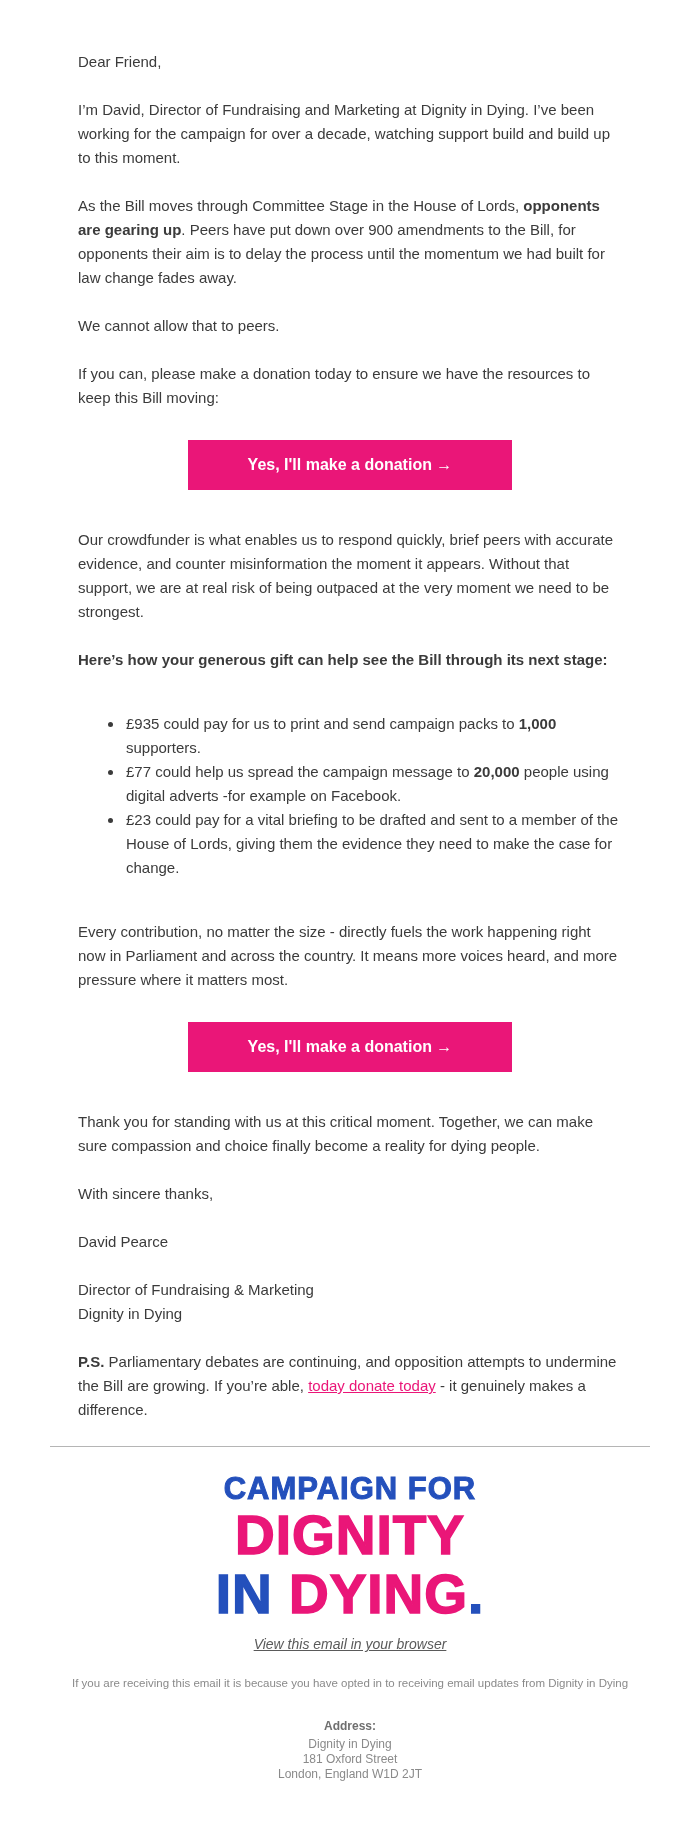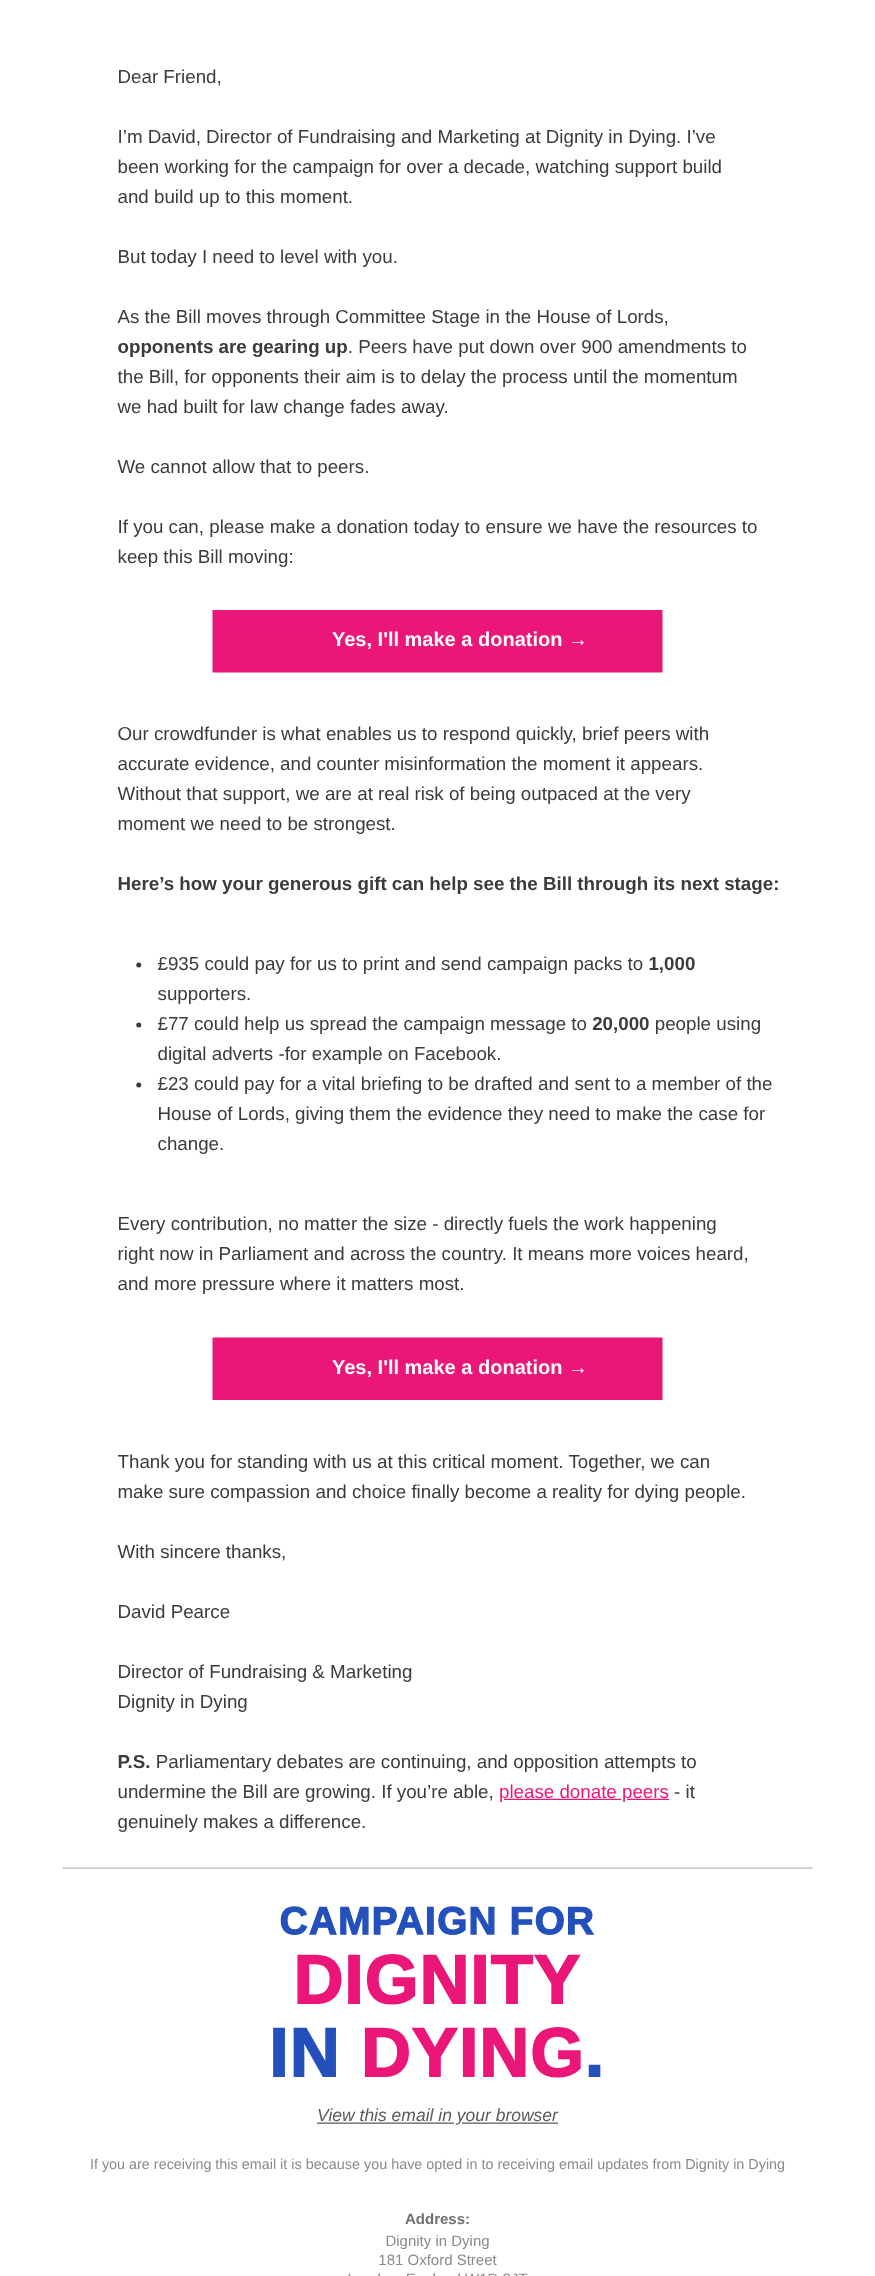--- a/index.html
+++ b/index.html
@@ -5,33 +5,32 @@
   html, body { margin: 0; padding: 0; background: #ffffff; }
   body {
     width: 700px;
     min-height: 1821px;
     font-family: "Liberation Sans", "DejaVu Sans", sans-serif;
     color: var(--ink, #3b3b3b);
   }
   .email { width: 600px; margin: 0 auto; }
   .content { padding: 50px 28px 0; font-size: 15px; line-height: 24px; }
   .content > :first-child { margin-top: 0; }
-  .content p { margin: 24px 16px; }
+  .content p { margin: 24px 0; }
   .content p.heading { white-space: nowrap; }
   .content strong { font-weight: bold; }
   .content ul { margin: 40px 0; padding-left: 46px; }
   .content li { margin: 0; padding-left: 2px; }
   .btn-wrap { margin: 30px 0 38px; text-align: center; }
   .btn {
     display: flex; align-items: center; justify-content: center;
     width: 324px; height: 50px; margin: 0 auto;
     background: var(--pink, #ea1678); color: #ffffff;
     font-size: 16px; font-weight: bold; text-decoration: none;
     cursor: pointer;
-    padding-left: 36px;
   }
   .pink-link { color: var(--pink, #ea1678); text-decoration: underline; cursor: pointer; }
   .divider { width: 600px; margin: 20px auto 0; border-top: 1px solid var(--divider, #b5b5b5); height: 0; }
   .footer { width: 700px; text-align: center; padding-top: 26px; }
   .logo { line-height: 1; }
   .logo-line1 {
     font-size: 31px; font-weight: bold; letter-spacing: 1px;
     color: var(--blue, #2450bc); -webkit-text-stroke: 1px var(--blue, #2450bc);
   }
   .logo-line2, .logo-line3 {
@@ -47,21 +46,20 @@
   .address-label { margin: 30px 0 0; font-size: 12px; font-weight: bold; color: #6f6f6f; }
   .address { font-size: 12px; line-height: 15px; color: var(--muted, #8a8a8a); margin-top: 4px; }
 </style>
 </head>
 <body>
 
 <div class="email">
   <div class="content">
       <p><span>Dear Friend,</span></p>
       <p><span>I’m David, Director of Fundraising and Marketing at Dignity in Dying. I’ve been working for the campaign for over a decade, watching support build and build up to this moment.</span></p>
-      <p><span>But today I need to level with you.</span></p>
       <p><span>As the Bill moves through Committee Stage in the House of Lords, </span><strong>opponents are gearing up</strong><span>. Peers have put down over 900 amendments to the Bill, for opponents their aim is to delay the process until the momentum we had built for law change fades away.</span></p>
       <p><span>We cannot allow that to peers.</span></p>
       <p><span>If you can, please make a donation today to ensure we have the resources to keep this Bill moving:</span></p>
       <div class="btn-wrap">
         <a class="btn">Yes, I'll make a donation →</a>
       </div>
       <p><span>Our crowdfunder is what enables us to respond quickly, brief peers with accurate evidence, and counter misinformation the moment it appears. Without that support, we are at real risk of being outpaced at the very moment we need to be strongest.</span></p>
       <p class="heading"><strong>Here’s how your generous gift can help see the Bill through its next stage:</strong></p>
       <ul>
         <li><span>£935 could pay for us to print and send campaign packs to </span><strong>1,000</strong><span> supporters.</span></li>
@@ -69,21 +67,21 @@
         <li><span>£23 could pay for a vital briefing to be drafted and sent to a member of the House of Lords, giving them the evidence they need to make the case for change.</span></li>
       </ul>
       <p><span>Every contribution, no matter the size - directly fuels the work happening right now in Parliament and across the country. It means more voices heard, and more pressure where it matters most.</span></p>
       <div class="btn-wrap">
         <a class="btn">Yes, I'll make a donation →</a>
       </div>
       <p><span>Thank you for standing with us at this critical moment. Together, we can make sure compassion and choice finally become a reality for dying people.</span></p>
       <p><span>With sincere thanks,</span></p>
       <p><span>David Pearce</span></p>
       <p><span>Director of Fundraising &amp; Marketing</span><br><span>Dignity in Dying</span></p>
-      <p><strong>P.S.</strong><span> Parliamentary debates are continuing, and opposition attempts to undermine the Bill are growing. If you’re able, </span><a class="pink-link">please donate peers</a><span> - it genuinely makes a difference.</span></p>
+      <p><strong>P.S.</strong><span> Parliamentary debates are continuing, and opposition attempts to undermine the Bill are growing. If you’re able, </span><a class="pink-link">today donate today</a><span> - it genuinely makes a difference.</span></p>
     </div>
 </div>
 
 <div class="divider"></div>
 
 <div class="footer">
   <div class="logo">
     <div class="logo-line1">CAMPAIGN FOR</div>
     <div class="logo-line2 logo-pink">DIGNITY</div>
     <div class="logo-line3">

